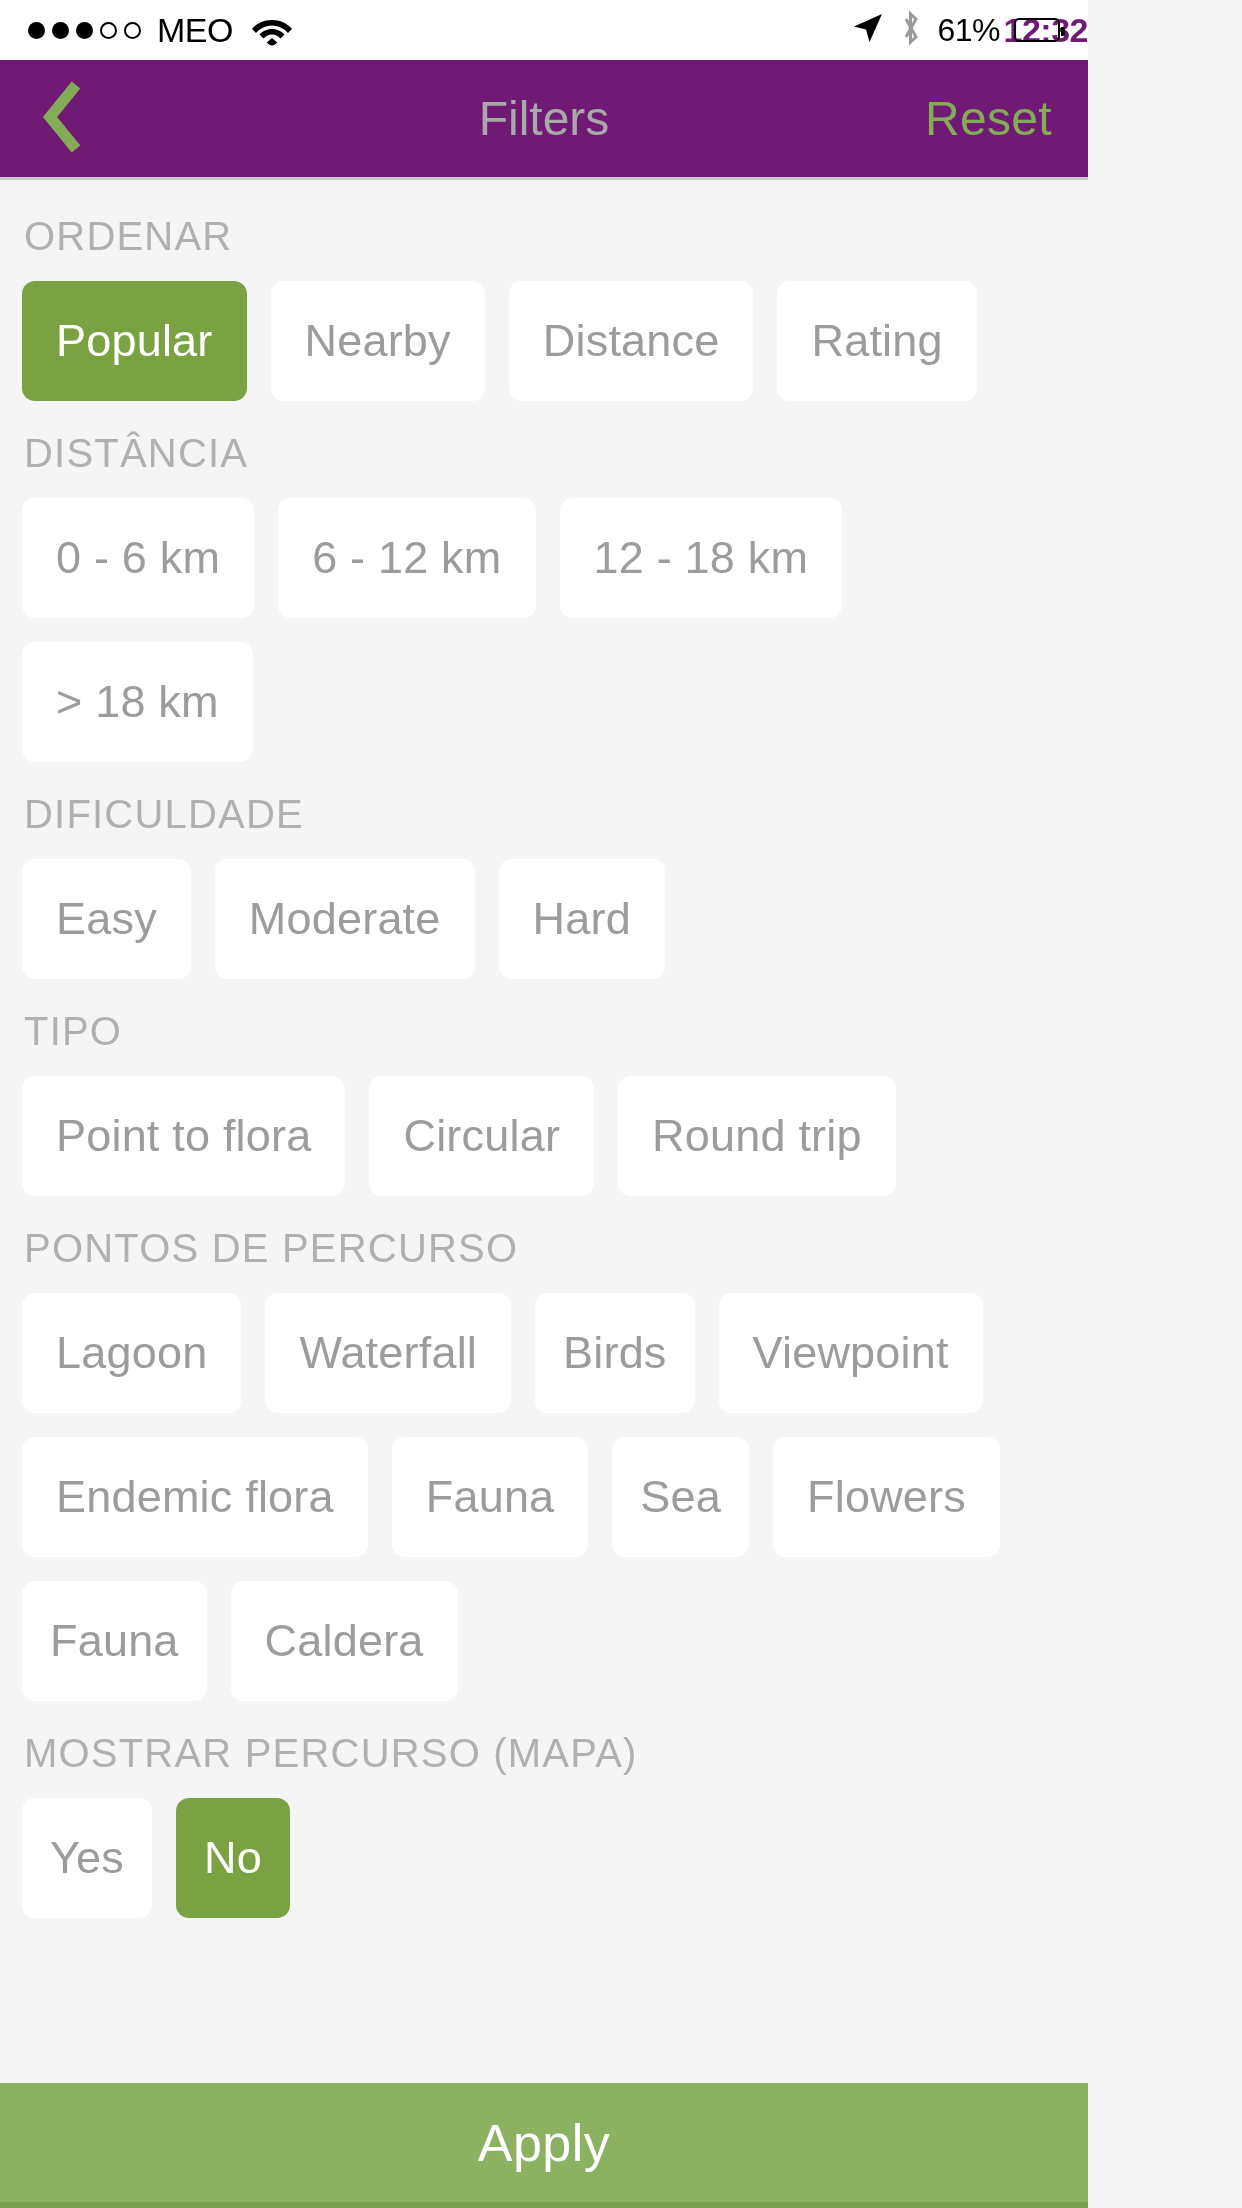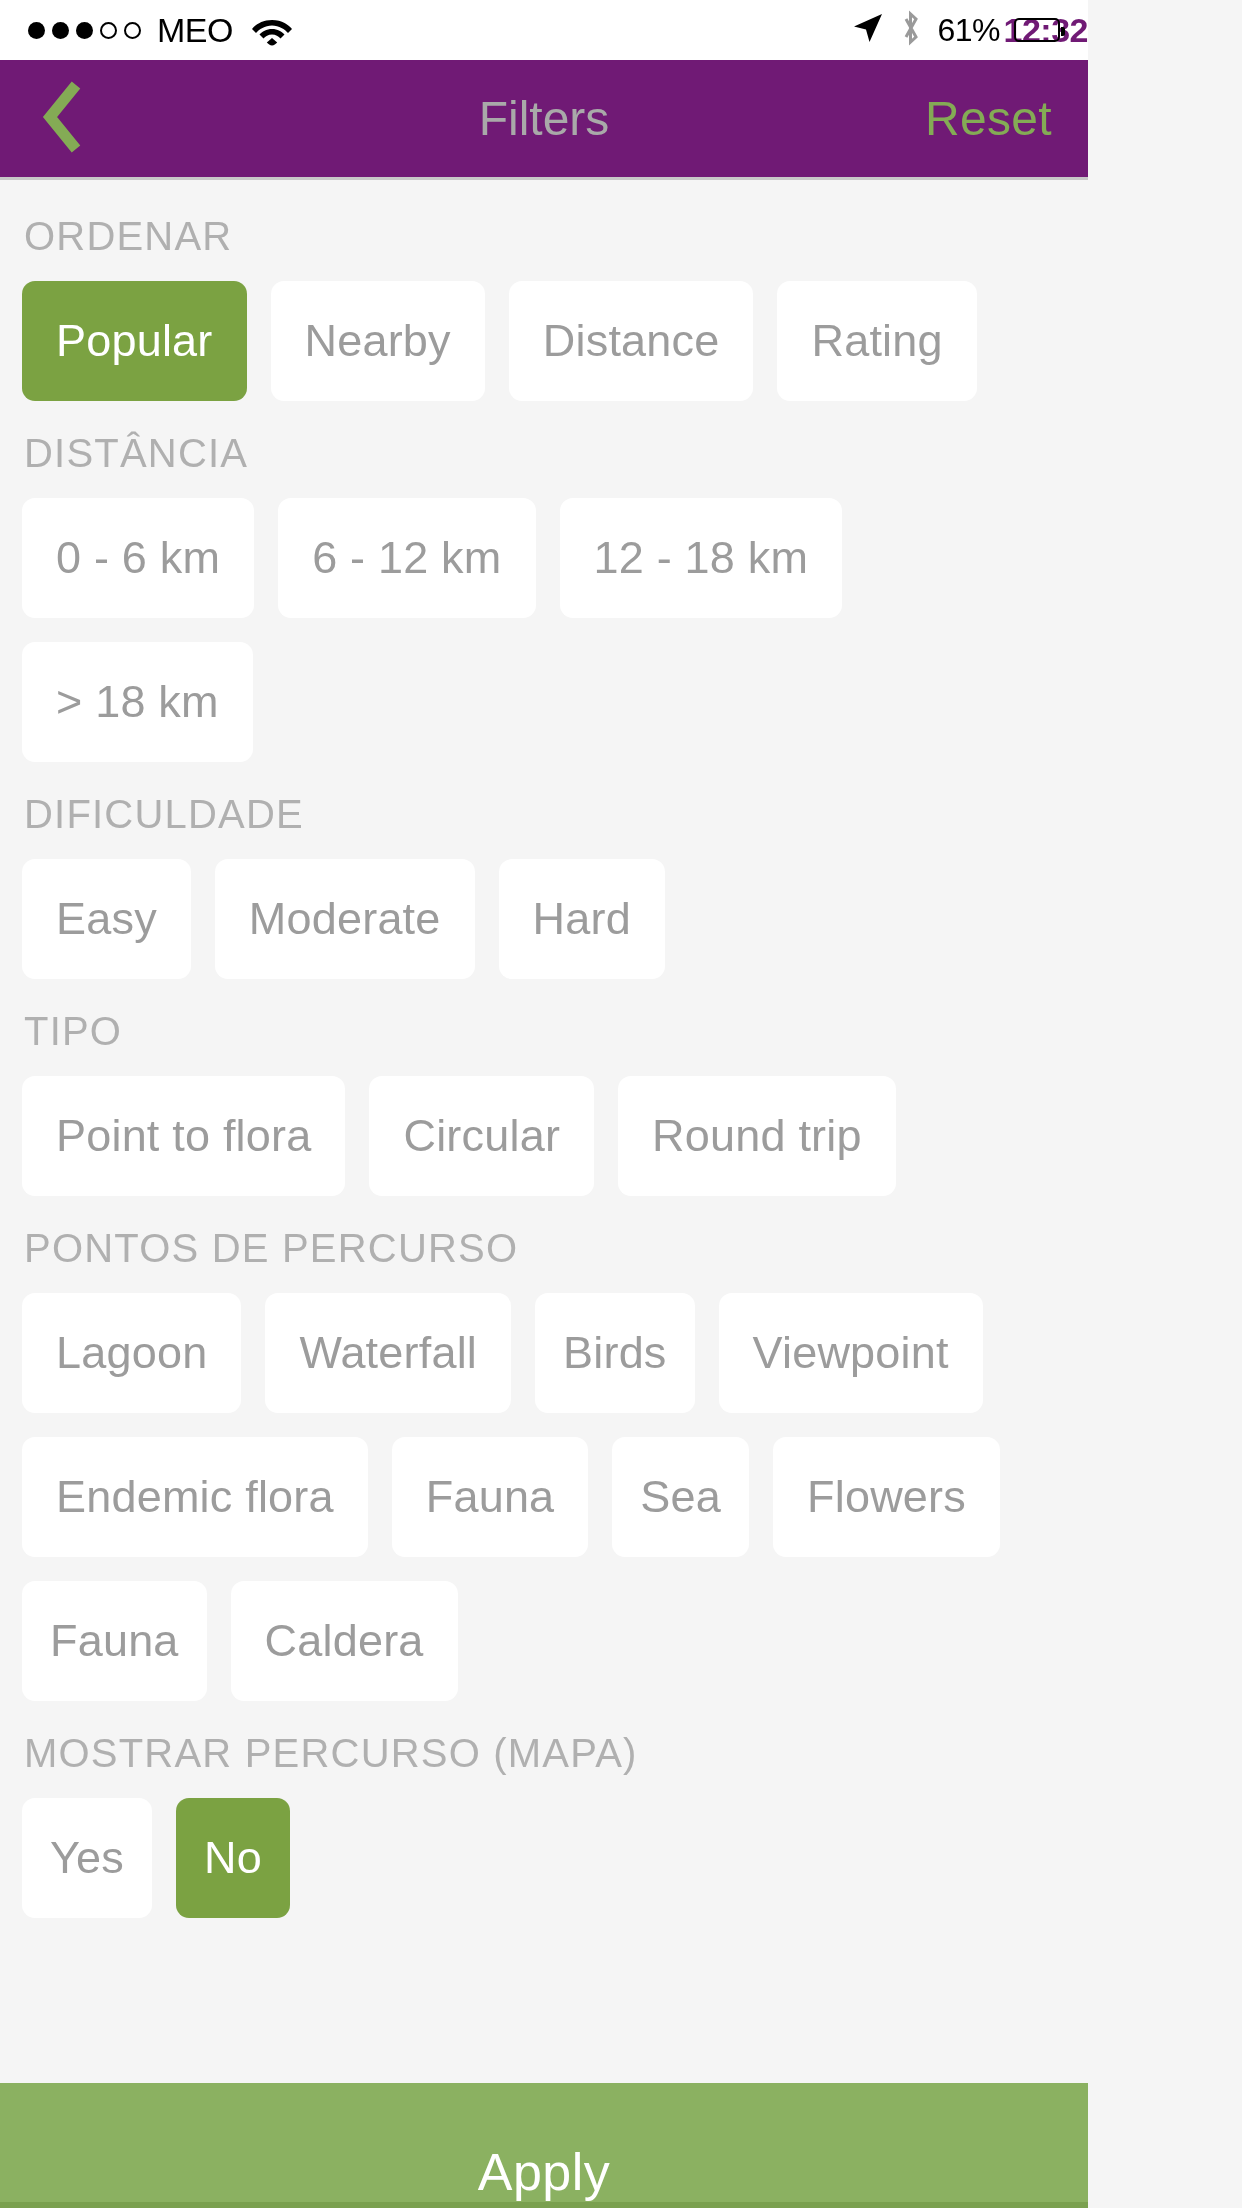--- a/index.html
+++ b/index.html
@@ -194,21 +194,21 @@
   }
 
   
   .chip.narrow { padding: 0 28px; }
 
   
   .apply-bar {
     flex: 0 0 125px;
     background: #8bb161;
     display: flex;
-    align-items: flex-end;
+    align-items: center;
     justify-content: center;
     cursor: pointer;
     border-bottom: 6px solid #7aa04f;
   }
   .apply-label {
     font-size: 52px;
     color: #ffffff;
     letter-spacing: 0.5px;
   }
 </style>

